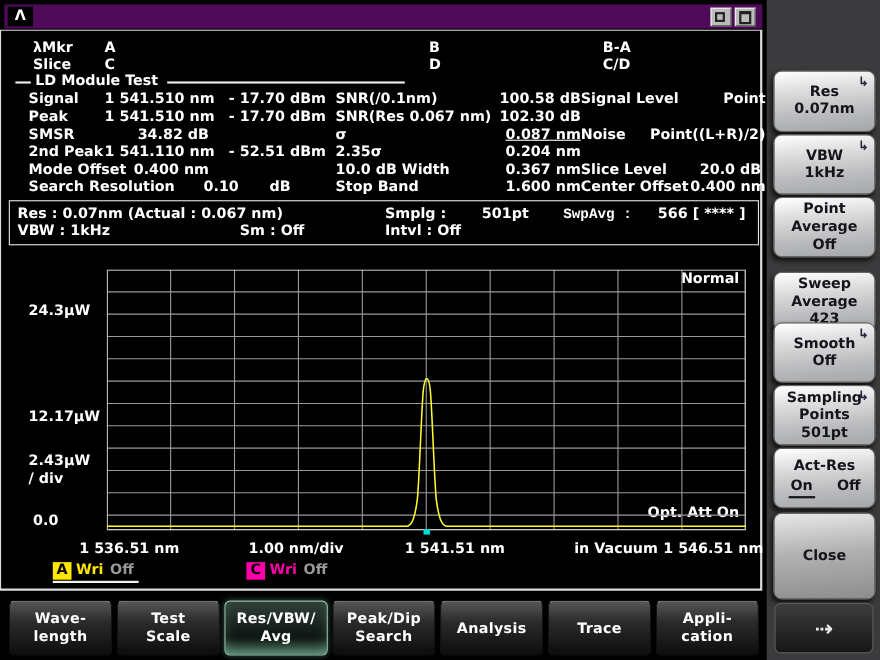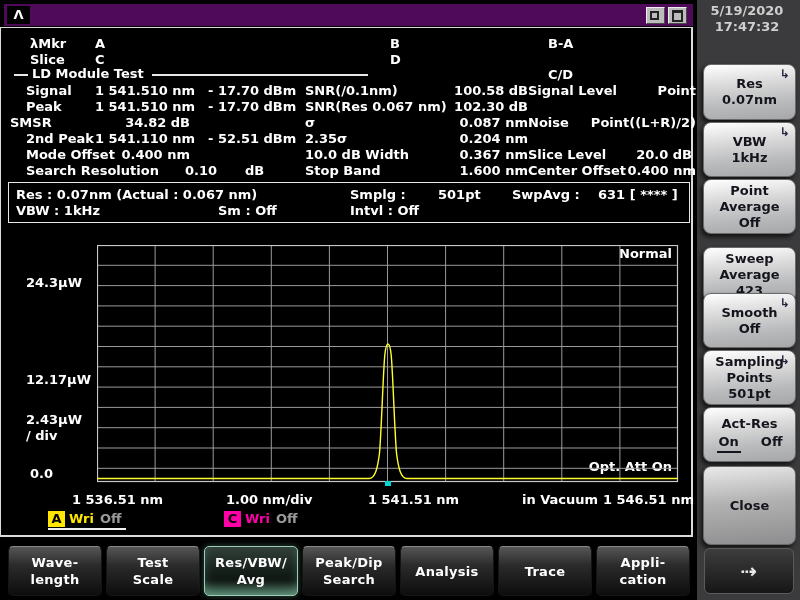--- a/index.html
+++ b/index.html
@@ -57,24 +57,20 @@
     background:linear-gradient(180deg,#3d3d3d,#161616);border:1px solid #5a5a5a;box-sizing:border-box;
     color:#e8e8e8;font-size:20px;display:flex;align-items:center;justify-content:center;}
 </style>
 </head>
 <body>
 
 <div id="screen">
 
   <div class="right-col"></div>
 
-  <div class="clock">
-    <div>5/19/2020</div>
-    <div>17:47:32</div>
-  </div>
 
   <div class="main-panel"></div>
 
   <div class="titlebar">
     <div class="logo-box">Λ</div>
     <div class="winbtns">
       <div class="winbtn">
           <span class="sq-min"></span>
         </div>
       <div class="winbtn">
@@ -90,37 +86,37 @@
   <div class="info-box"></div>
 
   <div id="segment-layer">
       <div class="seg" style="left: 30px; top: 37px;">λMkr</div>
       <div class="seg" style="left: 95px; top: 37px;">A</div>
       <div class="seg" style="left: 390px; top: 37px;">B</div>
       <div class="seg" style="left: 548px; top: 37px;">B-A</div>
       <div class="seg" style="left: 30px; top: 53px;">Slice</div>
       <div class="seg" style="left: 95px; top: 53px;">C</div>
       <div class="seg" style="left: 390px; top: 53px;">D</div>
-      <div class="seg" style="left: 548px; top: 68px;">C/D</div>
+      <div class="seg" style="left: 548px; top: 53px;">C/D</div>
       <div class="seg" style="left: 26px; top: 84px;">Signal</div>
       <div class="seg" style="left: 95px; top: 84px;">1 541.510 nm</div>
       <div class="seg" style="left: 208px; top: 84px;">- 17.70  dBm</div>
       <div class="seg" style="left: 305px; top: 84px;">SNR(/0.1nm)</div>
       <div class="seg" style="right: 272px; top: 84px;">100.58  dB</div>
       <div class="seg" style="left: 528px; top: 84px;">Signal Level</div>
       <div class="seg" style="right: 104px; top: 84px;">Point</div>
       <div class="seg" style="left: 26px; top: 100px;">Peak</div>
       <div class="seg" style="left: 95px; top: 100px;">1 541.510 nm</div>
       <div class="seg" style="left: 208px; top: 100px;">- 17.70  dBm</div>
       <div class="seg" style="left: 305px; top: 100px;">SNR(Res  0.067  nm)</div>
       <div class="seg" style="right: 272px; top: 100px;">102.30  dB</div>
-      <div class="seg" style="left: 10px; top: 116px;">SMSR</div>
+      <div class="seg" style="left: 26px; top: 116px;">SMSR</div>
       <div class="seg" style="right: 610px; top: 116px;">34.82  dB</div>
       <div class="seg" style="left: 305px; top: 116px;">σ</div>
-      <div class="seg" style="right: 272px; top: 116px;">0.087  nm</div>
+      <div class="seg" style="right: 272px; top: 116px; text-decoration: underline;">0.087  nm</div>
       <div class="seg" style="left: 528px; top: 116px;">Noise</div>
       <div class="seg" style="right: 104px; top: 116px;">Point((L+R)/2)</div>
       <div class="seg" style="left: 26px; top: 132px;">2nd   Peak</div>
       <div class="seg" style="left: 95px; top: 132px;">1 541.110 nm</div>
       <div class="seg" style="left: 208px; top: 132px;">- 52.51  dBm</div>
       <div class="seg" style="left: 305px; top: 132px;">2.35σ</div>
       <div class="seg" style="right: 272px; top: 132px;">0.204  nm</div>
       <div class="seg" style="left: 26px; top: 148px;">Mode Offset</div>
       <div class="seg" style="right: 610px; top: 148px;">0.400  nm</div>
       <div class="seg" style="left: 305px; top: 148px;">10.0  dB Width</div>
@@ -130,22 +126,22 @@
       <div class="seg" style="left: 26px; top: 164px;">Search Resolution</div>
       <div class="seg" style="left: 185px; top: 164px;">0.10</div>
       <div class="seg" style="left: 245px; top: 164px;">dB</div>
       <div class="seg" style="left: 305px; top: 164px;">Stop Band</div>
       <div class="seg" style="right: 272px; top: 164px;">1.600  nm</div>
       <div class="seg" style="left: 528px; top: 164px;">Center Offset</div>
       <div class="seg" style="right: 104px; top: 164px;">0.400  nm</div>
       <div class="seg" style="left: 16px; top: 188px;">Res :  0.07nm (Actual :  0.067  nm)</div>
       <div class="seg" style="left: 350px; top: 188px;">Smplg :</div>
       <div class="seg" style="left: 438px; top: 188px;">501pt</div>
-      <div class="seg" style="left: 512px; top: 188px;">SwpAvg :</div>
-      <div class="seg" style="left: 598px; top: 188px;">631 [ **** ]</div>
+      <div class="seg" style="left: 512px; top: 188px; font-family: Liberation Mono, monospace;">SwpAvg :</div>
+      <div class="seg" style="left: 598px; top: 188px;">566 [ **** ]</div>
       <div class="seg" style="left: 16px; top: 204px;">VBW :     1kHz</div>
       <div class="seg" style="left: 218px; top: 204px;">Sm :     Off</div>
       <div class="seg" style="left: 350px; top: 204px;">Intvl :     Off</div>
       <div class="seg" style="left: 26px; top: 276px;">24.3µW</div>
       <div class="seg" style="left: 26px; top: 373px;">12.17µW</div>
       <div class="seg" style="left: 26px; top: 413px;">2.43µW</div>
       <div class="seg" style="left: 26px; top: 429px;">/ div</div>
       <div class="seg" style="left: 30px; top: 467px;">0.0</div>
       <div class="seg" style="right: 128px; top: 247px;">Normal</div>
       <div class="seg" style="right: 128px; top: 460px;">Opt. Att On</div>

